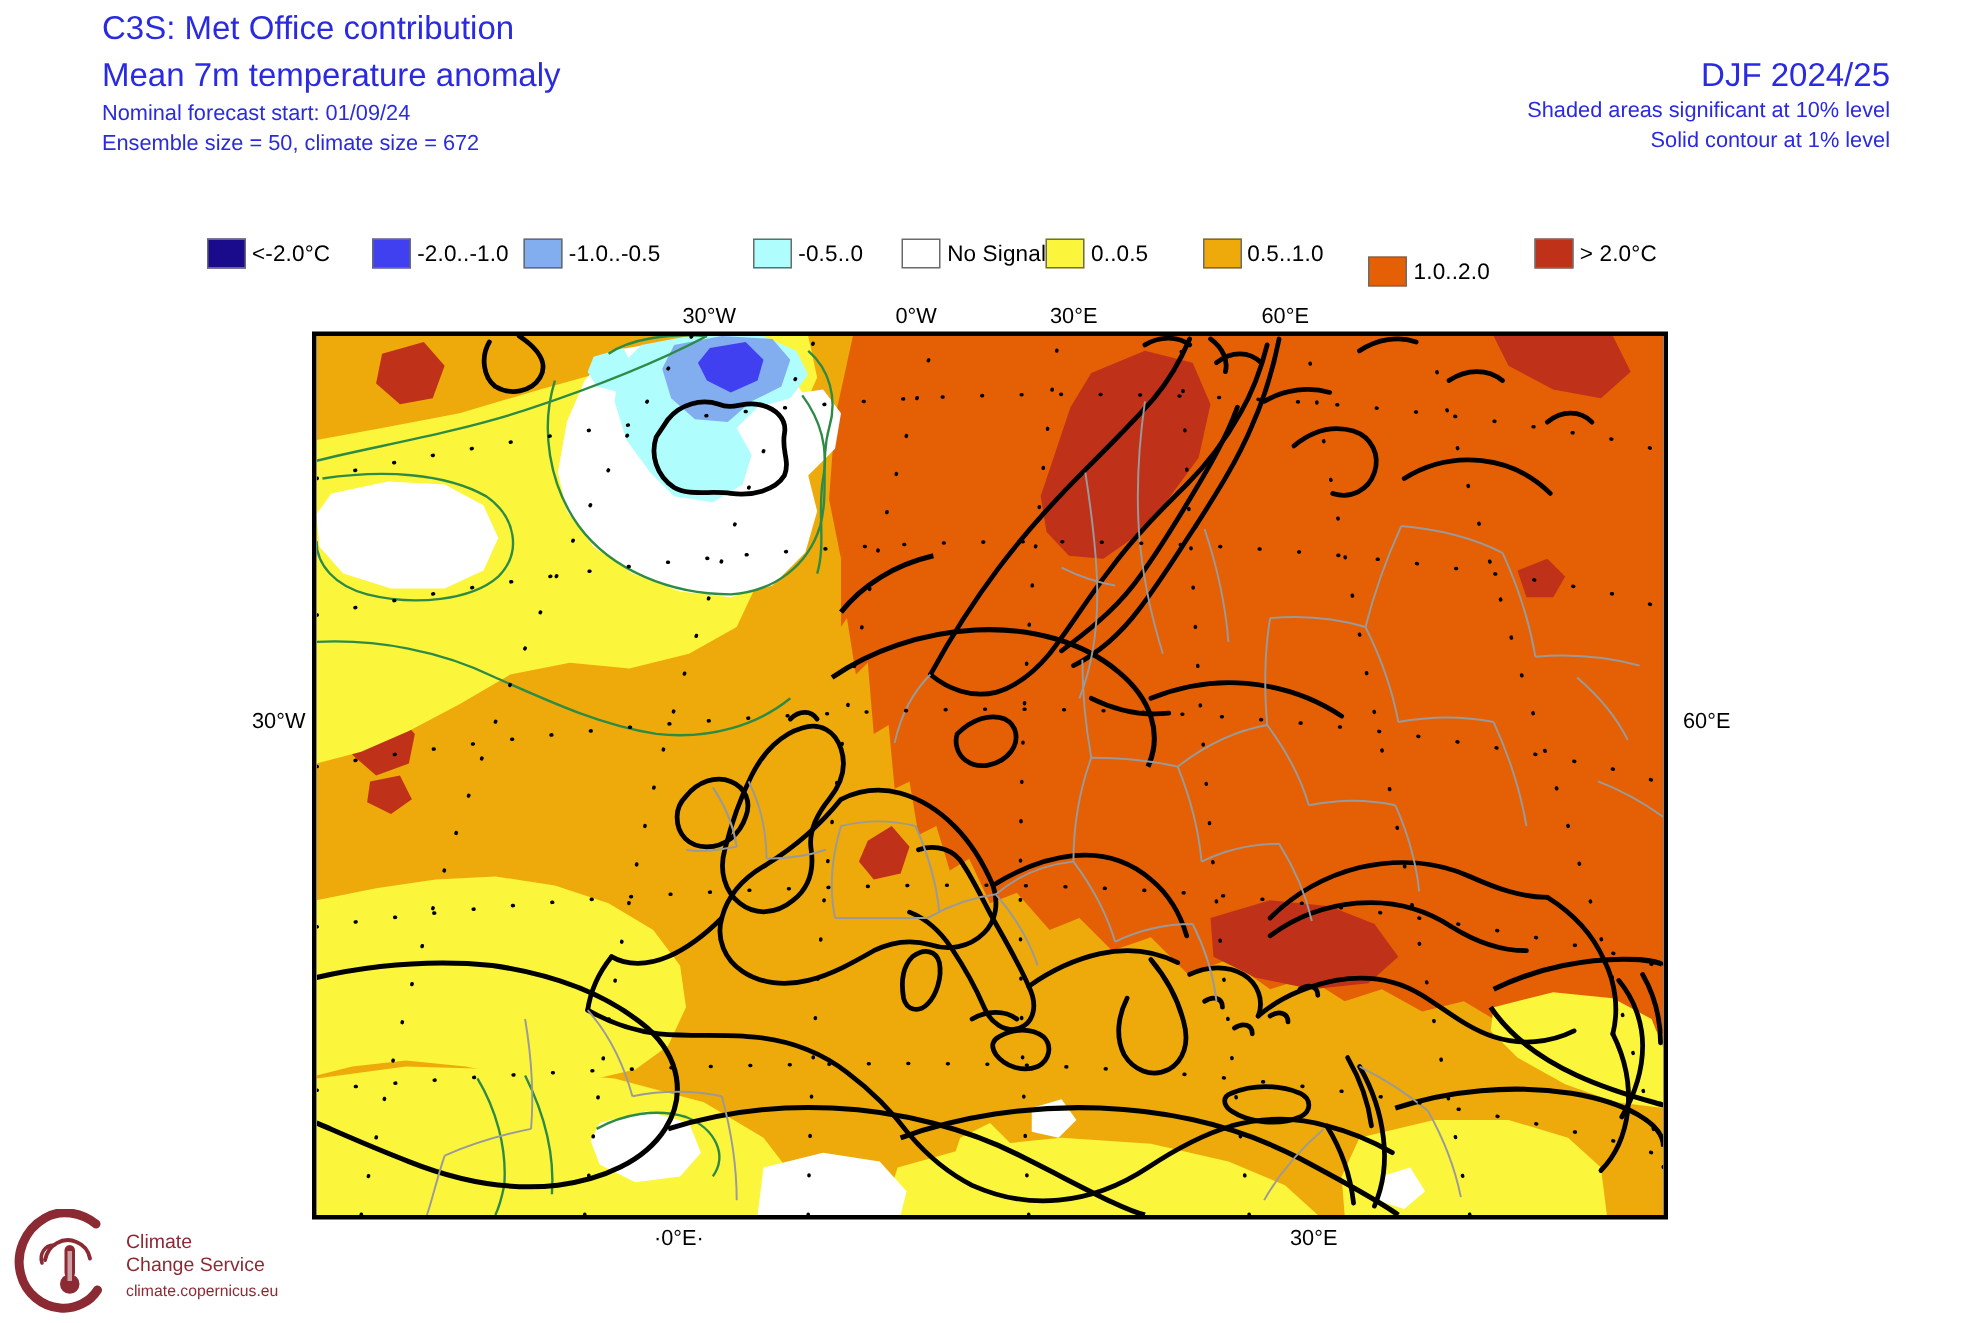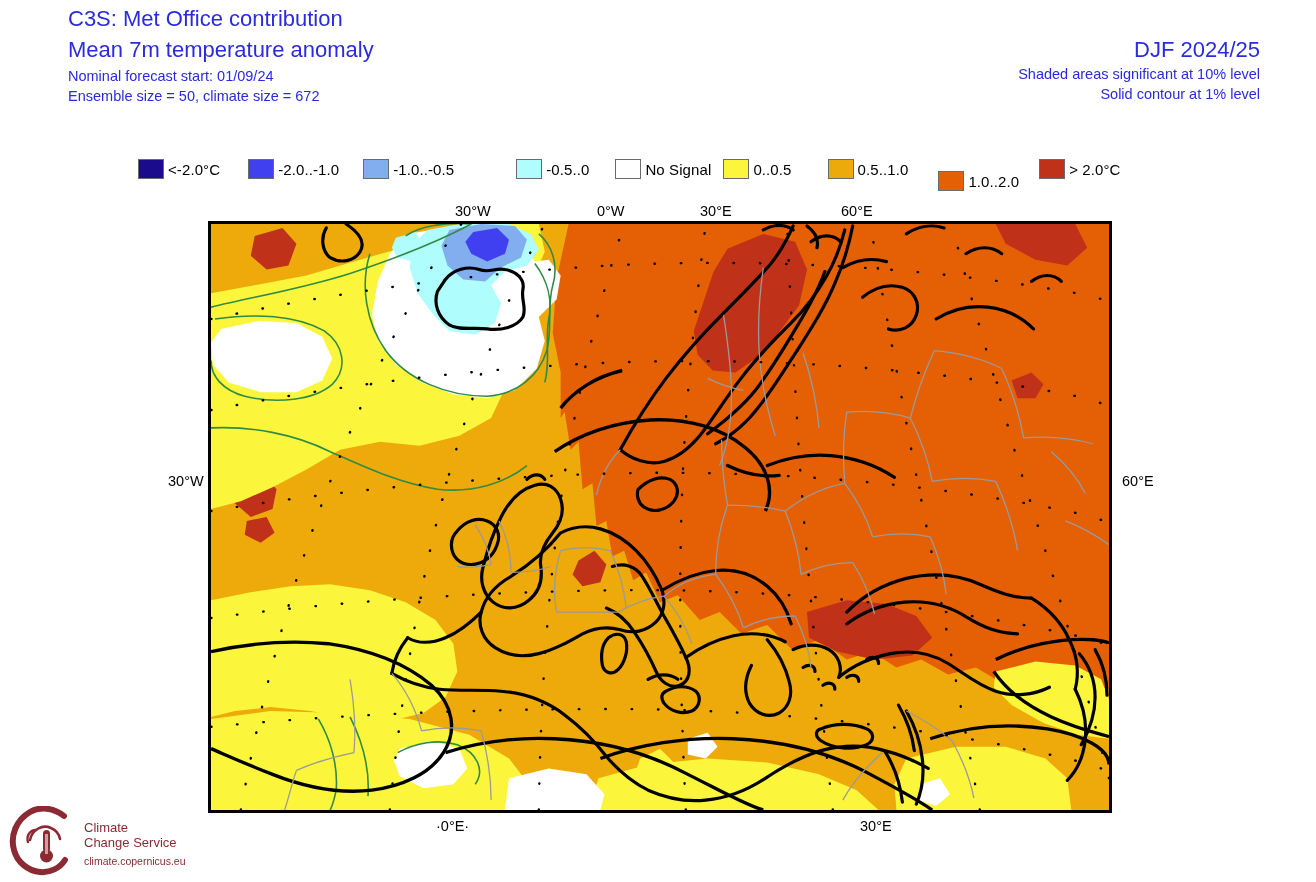--- a/index.html
+++ b/index.html
@@ -143,45 +143,45 @@
   <div id="legend">
     <div class="legend-row" id="legend-row">
         <div class="legend-item">
           <div class="swatch" style="background: rgb(26, 10, 140);"></div>
           <div class="legend-label">&lt;-2.0°C</div>
         </div>
         <div class="legend-item" style="margin-left: 28px;">
           <div class="swatch" style="background: rgb(64, 64, 240);"></div>
           <div class="legend-label">-2.0..-1.0</div>
         </div>
-        <div class="legend-item" style="margin-left: 24px;">
+        <div class="legend-item" style="margin-left: 10px;">
           <div class="swatch" style="background: rgb(130, 174, 240);"></div>
           <div class="legend-label">-1.0..-0.5</div>
         </div>
         <div class="legend-item" style="margin-left: 22px; padding-left: 40px;">
           <div class="swatch" style="background: rgb(175, 253, 253);"></div>
           <div class="legend-label">-0.5..0</div>
         </div>
         <div class="legend-item" style="margin-left: 26px;">
           <div class="swatch" style="background: rgb(255, 255, 255);"></div>
           <div class="legend-label">No Signal</div>
         </div>
-        <div class="legend-item" style="margin-left: 12px;">
+        <div class="legend-item" style="">
           <div class="swatch" style="background: rgb(251, 246, 60);"></div>
           <div class="legend-label">0..0.5</div>
         </div>
         <div class="legend-item" style="margin-left: 36px;">
           <div class="swatch" style="background: rgb(237, 170, 10);"></div>
           <div class="legend-label">0.5..1.0</div>
         </div>
         <div class="legend-item" style="margin-left: 30px; margin-top: 24px;">
           <div class="swatch" style="background: rgb(229, 95, 5);"></div>
           <div class="legend-label">1.0..2.0</div>
         </div>
-        <div class="legend-item" style="margin-left: 20px;">
+        <div class="legend-item" style="margin-left: 30px;">
           <div class="swatch" style="background: rgb(191, 49, 24);"></div>
           <div class="legend-label">&gt; 2.0°C</div>
         </div>
       </div>
   </div>
 
   <div class="ax" style="left:455px; top:203px;">30°W</div>
   <div class="ax" style="left:597px; top:203px;">0°W</div>
   <div class="ax" style="left:700px; top:203px;">30°E</div>
   <div class="ax" style="left:841px; top:203px;">60°E</div>

